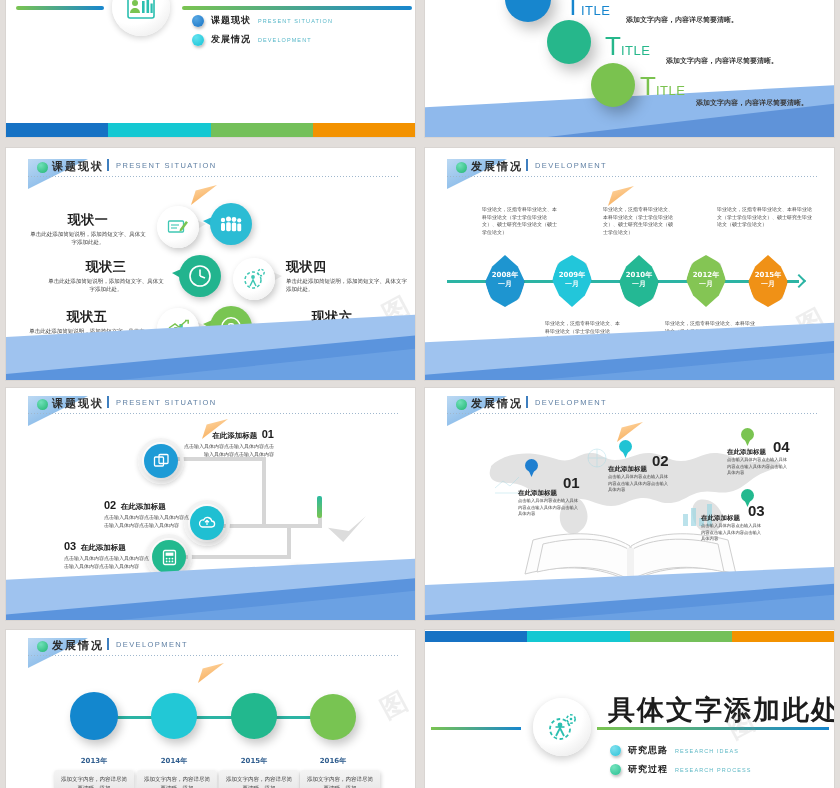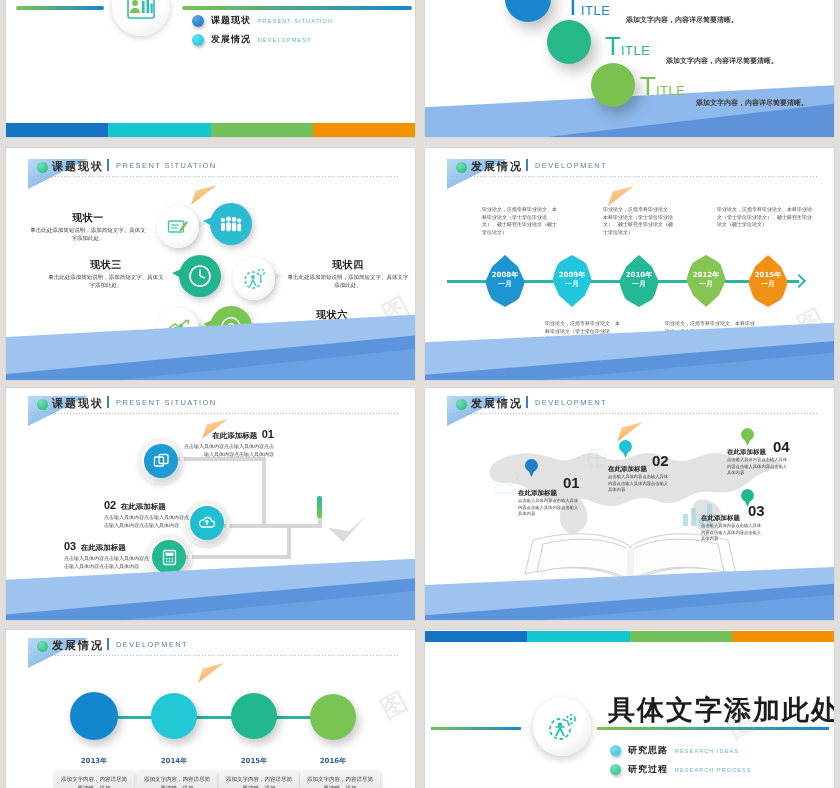--- a/index.html
+++ b/index.html
@@ -103,21 +103,21 @@
   .bub { position:absolute; width:42px; height:42px; }
   .bub .circ {
     position:absolute; inset:0; border-radius:50%;
     box-shadow:2px 3px 7px rgba(0,0,0,.22);
     display:flex; align-items:center; justify-content:center;
   }
   .bub .tail { position:absolute; width:14px; height:14px; }
   .bub.left .tail  { left:-7px; top:12px; clip-path:polygon(100% 0,100% 100%,0 42%); }
   .bub.right .tail { right:-7px; top:12px; clip-path:polygon(0 0,0 100%,100% 42%); }
   .s3-label { position:absolute; }
-  .s3-label .t { font-family:"DejaVu Sans",sans-serif; font-weight:bold; font-size:10px; color:#1f1f1f; letter-spacing:.5px; }
+  .s3-label .t { font-family:"DejaVu Sans",sans-serif; font-weight:bold; font-size:13px; color:#1f1f1f; letter-spacing:.5px; }
   .s3-label .d { font-family:"DejaVu Sans",sans-serif; font-size:5.5px; color:#3a3a3a; line-height:1.45; margin-top:2px; }
 
   
   .tl-line { position:absolute; height:2.5px; background:#2cb4a4; }
   .tl-arrow { position:absolute; width:10px; height:10px; border-top:2.5px solid #2cb4a4; border-right:2.5px solid #2cb4a4; transform:rotate(45deg); }
   .pin { position:absolute; width:40px; height:52px; }
   .pin .drop {
     position:absolute; left:0; width:40px; height:52px;
     box-shadow:2px 3px 6px rgba(0,0,0,.2);
   }
@@ -318,22 +318,26 @@
       </div>
 
       <div class="s3-label" style="left:24px; top:63px; width:116px; text-align:center;">
         <div class="t">现状一</div>
         <div class="d">单击此处添加简短说明，添加简短文字、具体文字添加此处。</div>
       </div>
       <div class="s3-label" style="left:40px; top:110px; width:120px; text-align:center;">
         <div class="t">现状三</div>
         <div class="d">单击此处添加简短说明，添加简短文字、具体文字添加此处。</div>
       </div>
-      <div class="s3-label" style="left:280px; top:110px; width:124px; text-align:center;">
+      <div class="s3-label" style="left:280px; top:110px; width:124px; text-align:left;">
         <div class="t">现状四</div>
+        <div class="d">单击此处添加简短说明，添加简短文字、具体文字添加此处。</div>
+      </div>
+      <div class="s3-label" style="left:22px; top:160px; width:118px; text-align:center;">
+        <div class="t">现状五</div>
         <div class="d">单击此处添加简短说明，添加简短文字、具体文字添加此处。</div>
       </div>
       <div class="s3-label" style="left:264px; top:160px; width:124px; text-align:center;">
         <div class="t">现状六</div>
         <div class="d">单击此处添加简短说明，添加简短文字、具体文字添加此处。</div>
       </div>
 
       <div class="wm" style="right:6px; bottom:52px;">图</div>
       <div class="blueband" style="height:32%;">
         <div class="b1"></div>

